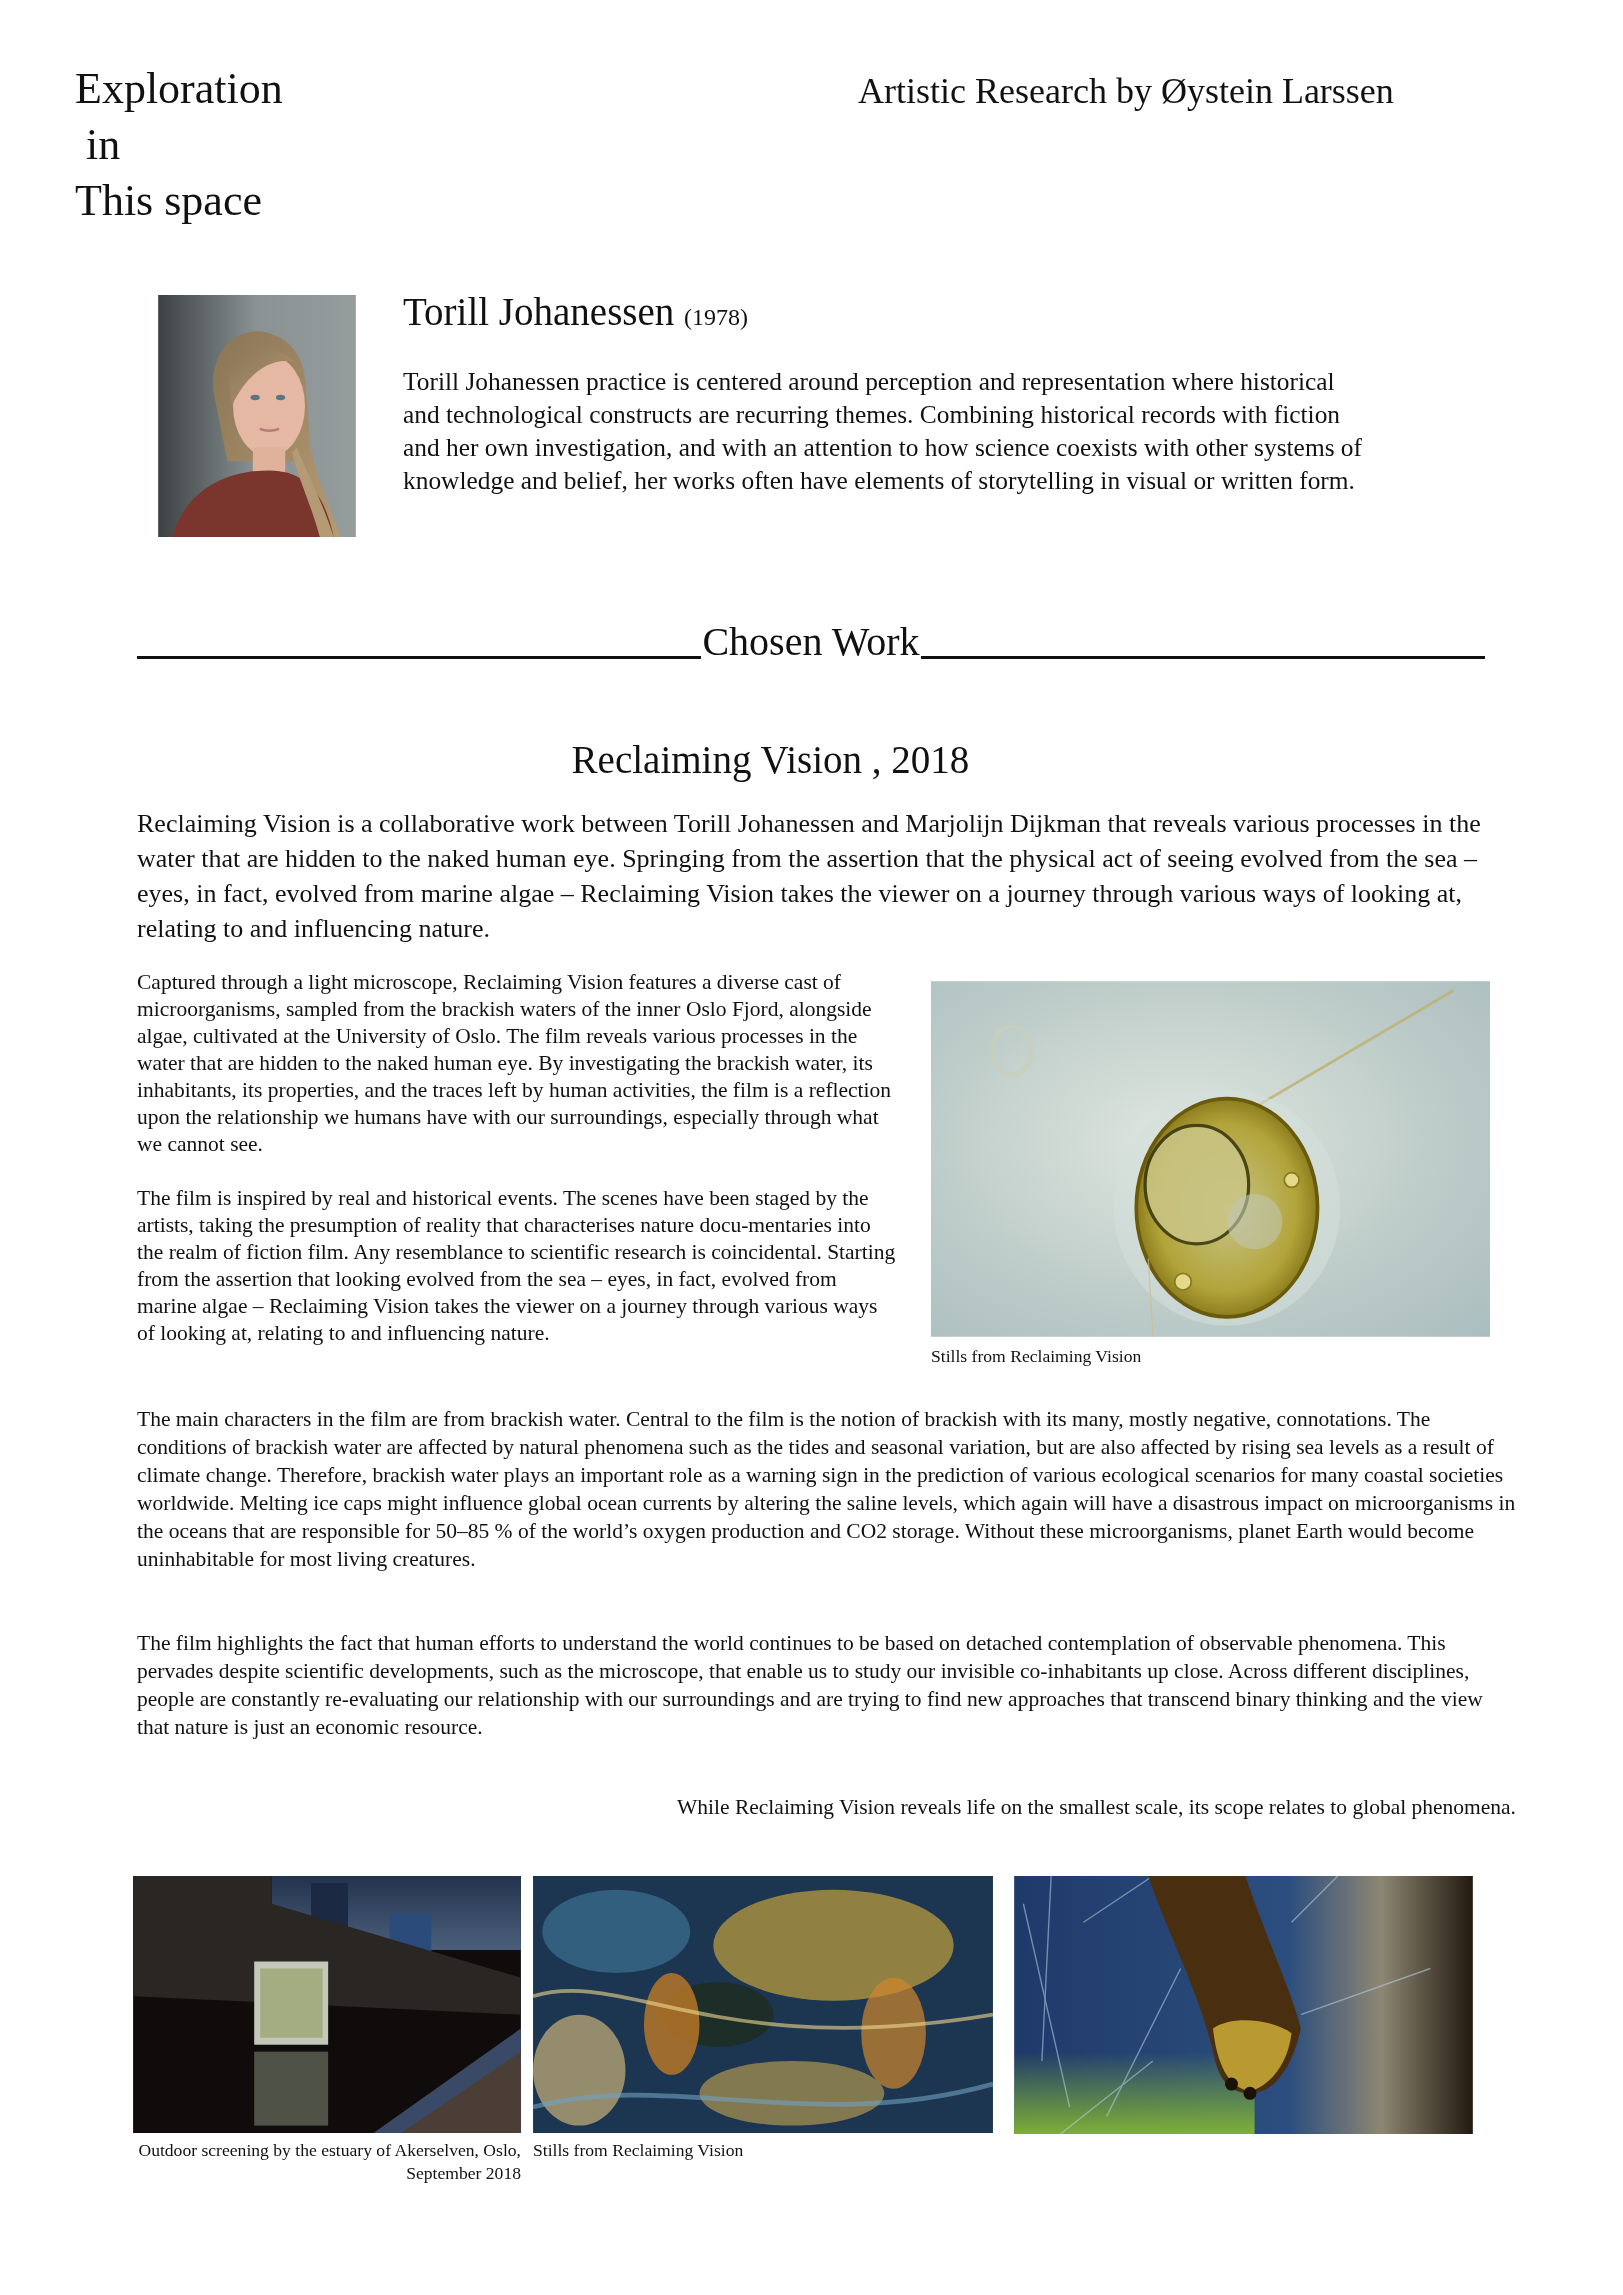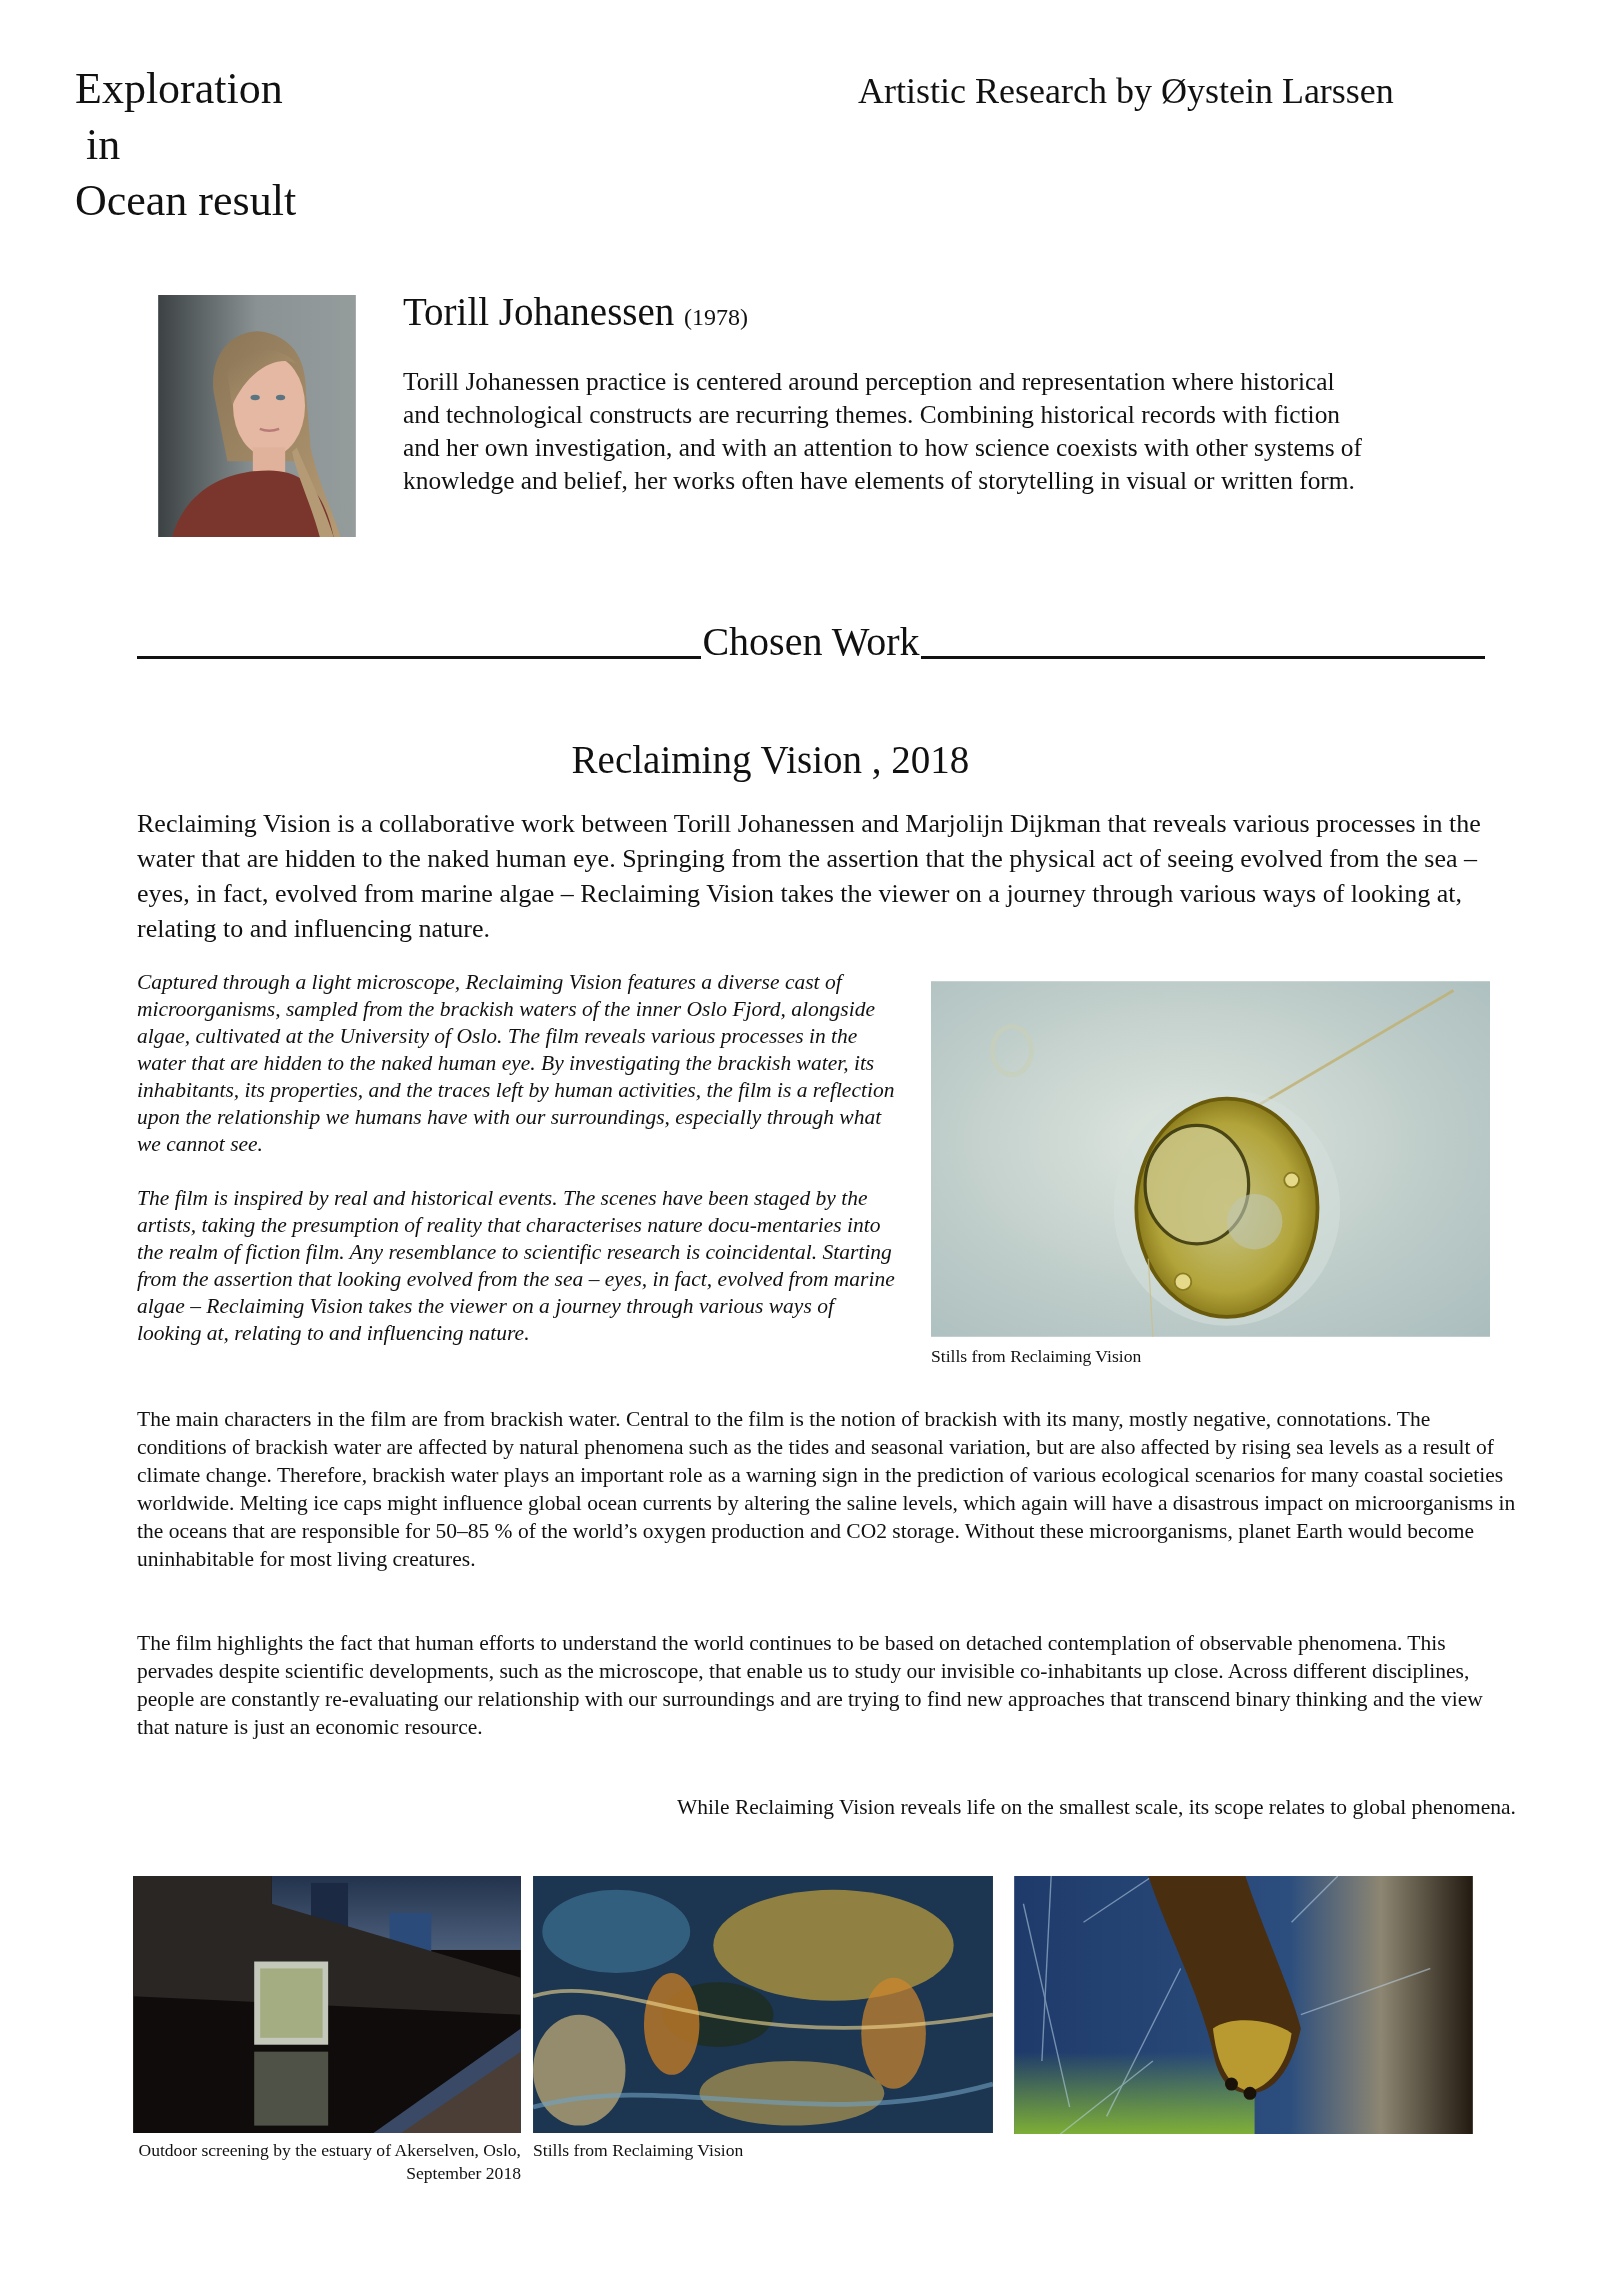--- a/index.html
+++ b/index.html
@@ -15,21 +15,21 @@
   .artist-name .year { font-size:24px;margin-top:32px; }
   .bio { left:403px; top:365px; width:962px; font-size:25.4px; line-height:33px; }
 
   .section-rule { left:137px; top:619px; width:1348px; height:46px; display:flex; align-items:flex-end; }
   .section-rule .line { flex:1; height:2.8px; background:#111; margin-bottom:6.5px; }
   .section-rule .label { font-size:40px; line-height:46px; padding:0 1.9px; white-space:nowrap; }
 
   .work-title { left:0; width:1541px; top:734px; text-align:center; font-size:39px; line-height:51px; }
   .intro { left:137px; top:806px; width:1356px; font-size:26px; line-height:35px; }
 
-  .left-col { left:137px; top:969px; width:759px; font-size:21.5px; line-height:27px;font-style:italic; }
+  .left-col { left:137px; top:969px; width:759px; font-size:21.5px; line-height:27px; }
   .left-col p { margin:0; }
   .left-col p + p { margin-top:27px; }
 
   .micro-fig { left:931px; top:981px; width:559px; }
   .micro-img { width:559px; height:356px; position:relative; overflow:hidden; }
   .caption { font-size:17.6px; line-height:23.6px; }
   .micro-fig .caption { margin-top:8.3px; }
 
   .long-para { left:137px; width:1379px; font-size:21.5px; line-height:28px; }
   .long-para p { margin:0; }
@@ -39,21 +39,21 @@
   .bottom-fig .caption { margin-top:5.6px; }
 
   svg { display:block; }
 </style>
 </head>
 <body>
 
 <div class="abs title-block">
   <div>Exploration</div>
   <div> in</div>
-  <div>Ocean result</div>
+  <div>This space</div>
 </div>
 <div class="abs byline">Artistic Research by Øystein Larssen</div>
 
 <div class="abs portrait">
   <svg width="198" height="242" viewBox="0 0 428 524">
     <defs>
       <linearGradient id="pbg" x1="0" y1="0" x2="1" y2="0">
         <stop offset="0" stop-color="#3c4244"></stop>
         <stop offset="0.5" stop-color="#8a9294"></stop>
         <stop offset="1" stop-color="#959c9c"></stop>

